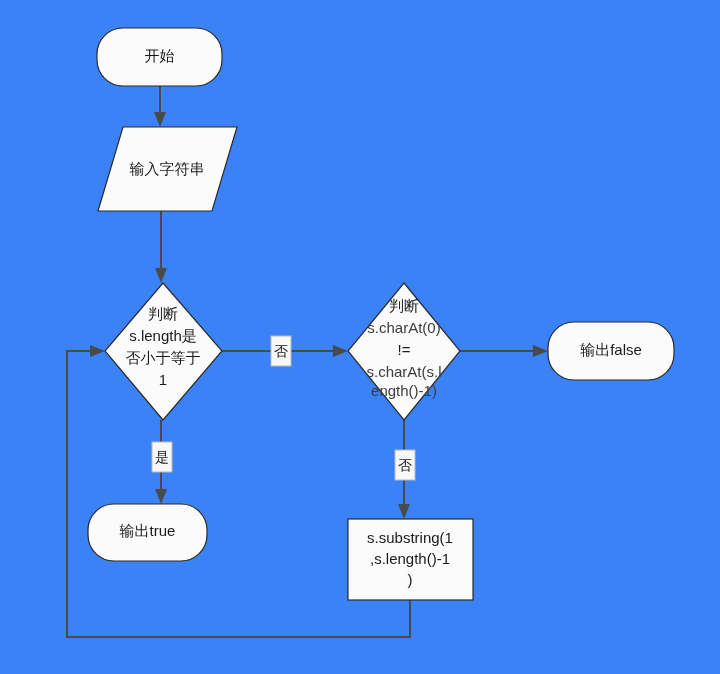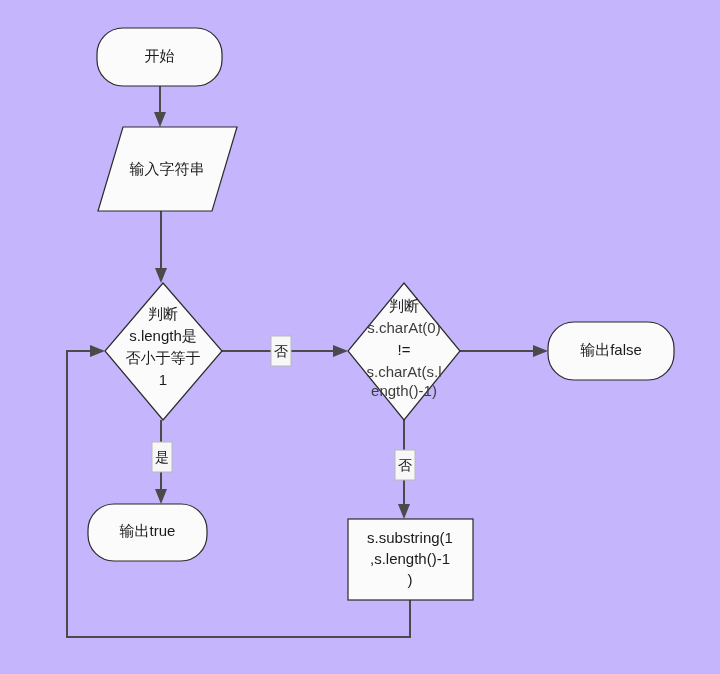--- a/index.html
+++ b/index.html
@@ -5,21 +5,21 @@
 <style>
   html, body {
     margin: 0;
     padding: 0;
     background: #000000;
   }
   #canvas {
     position: relative;
     width: 720px;
     height: 674px;
-    background: #c4b5fd;
+    background: #3b82f6;
     overflow: hidden;
     font-family: "Liberation Sans", "DejaVu Sans", sans-serif;
   }
   #flow-svg {
     position: absolute;
     left: 0;
     top: 0;
     width: 720px;
     height: 674px;
   }

